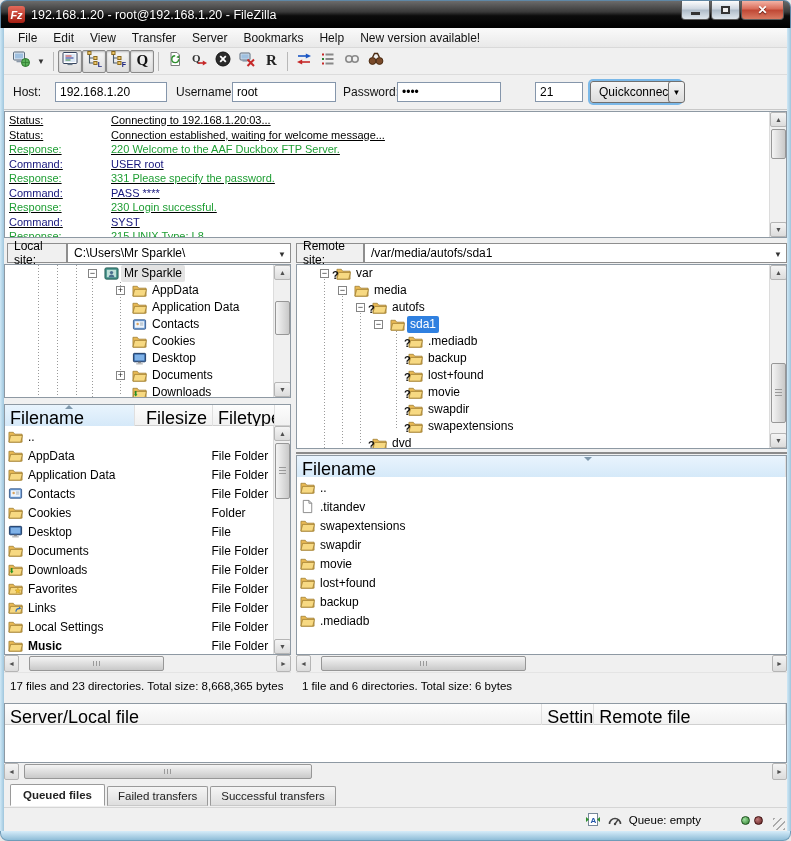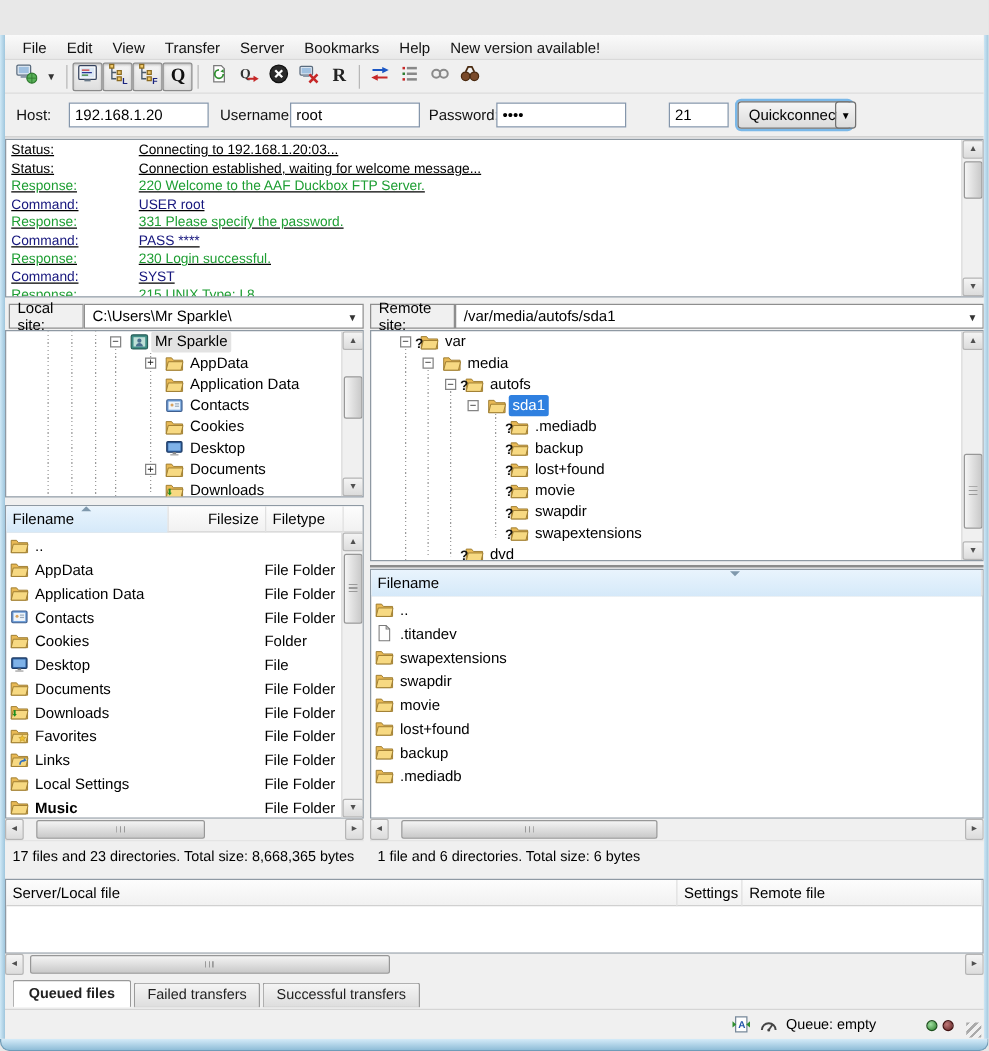--- a/index.html
+++ b/index.html
@@ -63,21 +63,21 @@
     font-size:9px;line-height:7px;text-align:center;color:#222;}
   .tree-ico{position:absolute;top:1px;width:15px;height:15px;}
   .tree-ico svg{width:15px;height:15px;}
   .tree-label{position:absolute;top:0;padding:0 3px;}
   .sel-active{background:#2f80e0;color:#fff;border-radius:2px;}
   .sel-inactive{background:#e3e3e3;border-radius:2px;}
   .guide{position:absolute;width:1px;background-image:repeating-linear-gradient(180deg,#9a9a9a 0 1px,transparent 1px 3px);}
   .qmark{position:absolute;left:-4px;top:1px;font-weight:bold;font-size:11px;color:#111;}
   
   .list-header{position:absolute;left:0;top:0;right:0;height:21px;display:flex;border-bottom:1px solid #d0d0d0;background:linear-gradient(180deg,#fdfdfd,#f1f1f1);}
-  .hcell{height:21px;font-size:12px;padding:3px 5px 0 5px;border-right:1px solid #e0e0e0;overflow:hidden;white-space:nowrap;}
+  .hcell{height:21px;font-size:18px;padding:3px 5px 0 5px;border-right:1px solid #e0e0e0;overflow:hidden;white-space:nowrap;}
   .hcell.sorted{background:linear-gradient(180deg,#e9f4fd,#d5e9f9);}
   .sort-marker{position:absolute;top:0;width:0;height:0;border-left:4px solid transparent;border-right:4px solid transparent;}
   .sort-up{border-bottom:4px solid #7f98ac;}
   .sort-down{border-top:4px solid #7f98ac;top:1px;}
   .file-row{height:19px;display:flex;align-items:center;font-size:12px;white-space:nowrap;}
   .fr-ico{width:16px;height:15px;margin:0 4px 0 3px;flex:none;position:relative;}
   .fr-ico svg{width:15px;height:15px;}
   .cell-size{text-align:right;padding-right:8px;}
   
   .sb-v{position:absolute;width:17px;background:#f0f0f0;border-left:1px solid #dcdcdc;}
@@ -106,20 +106,35 @@
     background-image:repeating-linear-gradient(135deg,#aaa 0 2px,transparent 2px 5px);}
   .queue-text{font-size:11.5px;margin:0 10px 0 6px;}
   .sbi{width:16px;height:16px;margin-left:6px;}
   .sbi svg{width:16px;height:16px;}
 </style>
 </head>
 <body>
 
 <div class="window">
 
+  <div class="titlebar">
+    <div class="fz-logo">Fz</div>
+    <div class="title-text">192.168.1.20 - root@192.168.1.20 - FileZilla</div>
+    <div class="caption-buttons">
+      <div class="cap-btn">
+          <span class="glyph-min"></span>
+        </div>
+      <div class="cap-btn">
+          <span class="glyph-max"></span>
+        </div>
+      <div class="cap-btn close">
+          <span class="glyph-close">✕</span>
+        </div>
+    </div>
+  </div>
   <div class="frame-side" style="left:0;"></div>
   <div class="frame-side" style="right:0;"></div>
   <div class="frame-bottom"></div>
 
   <div class="client">
     <div class="menubar" id="menubar">
         <span class="menu-item">File</span>
         <span class="menu-item">Edit</span>
         <span class="menu-item">View</span>
         <span class="menu-item">Transfer</span>

